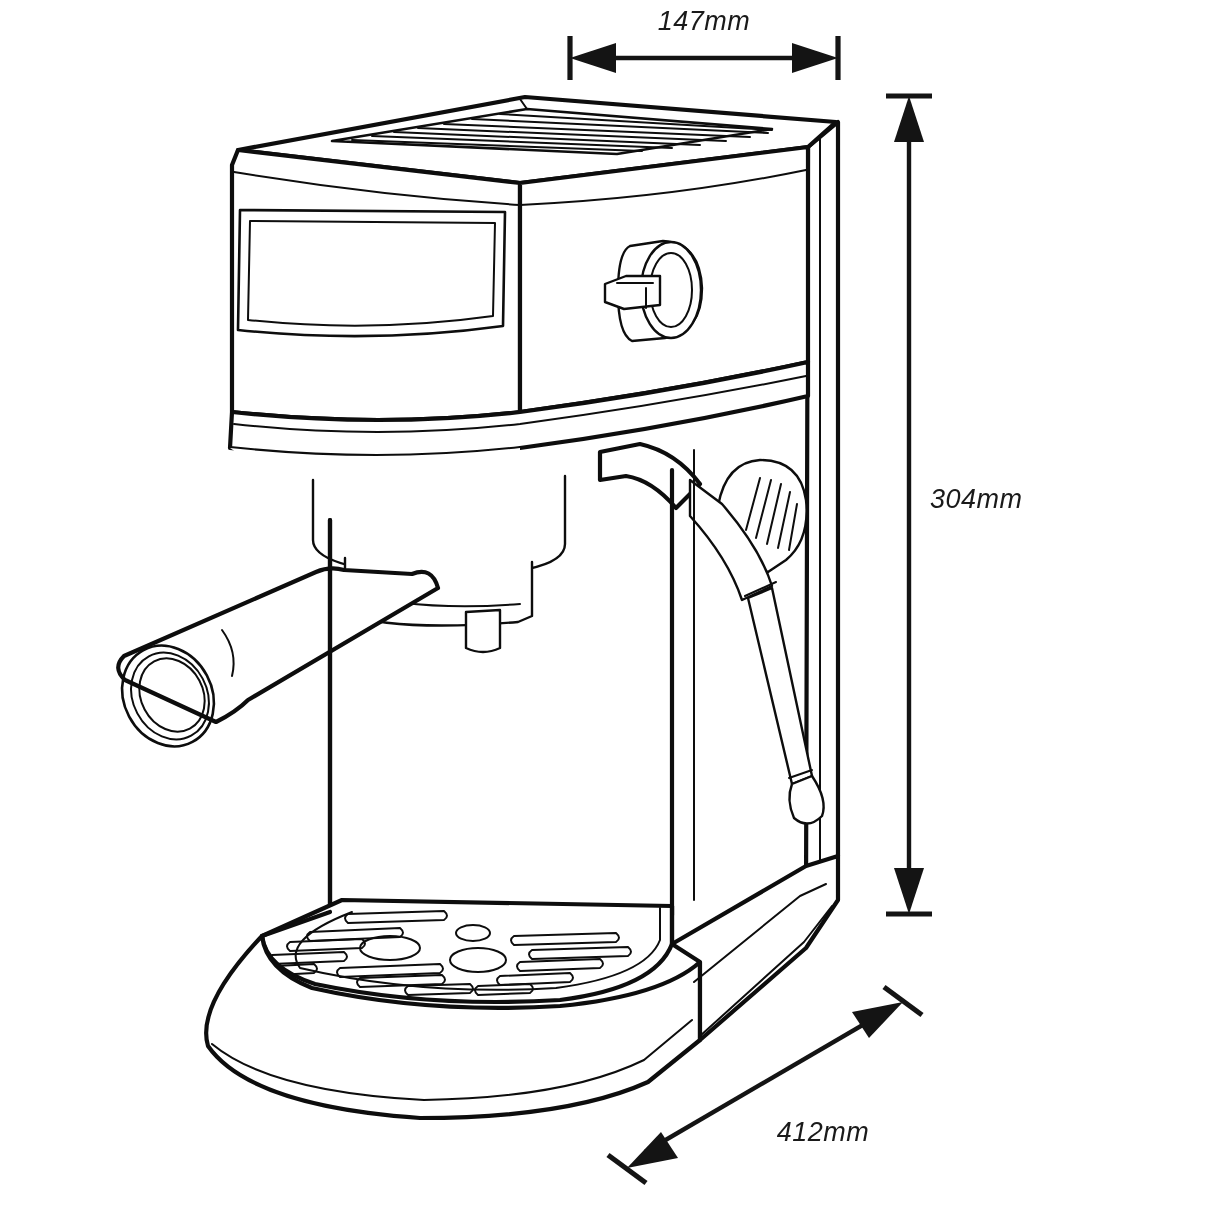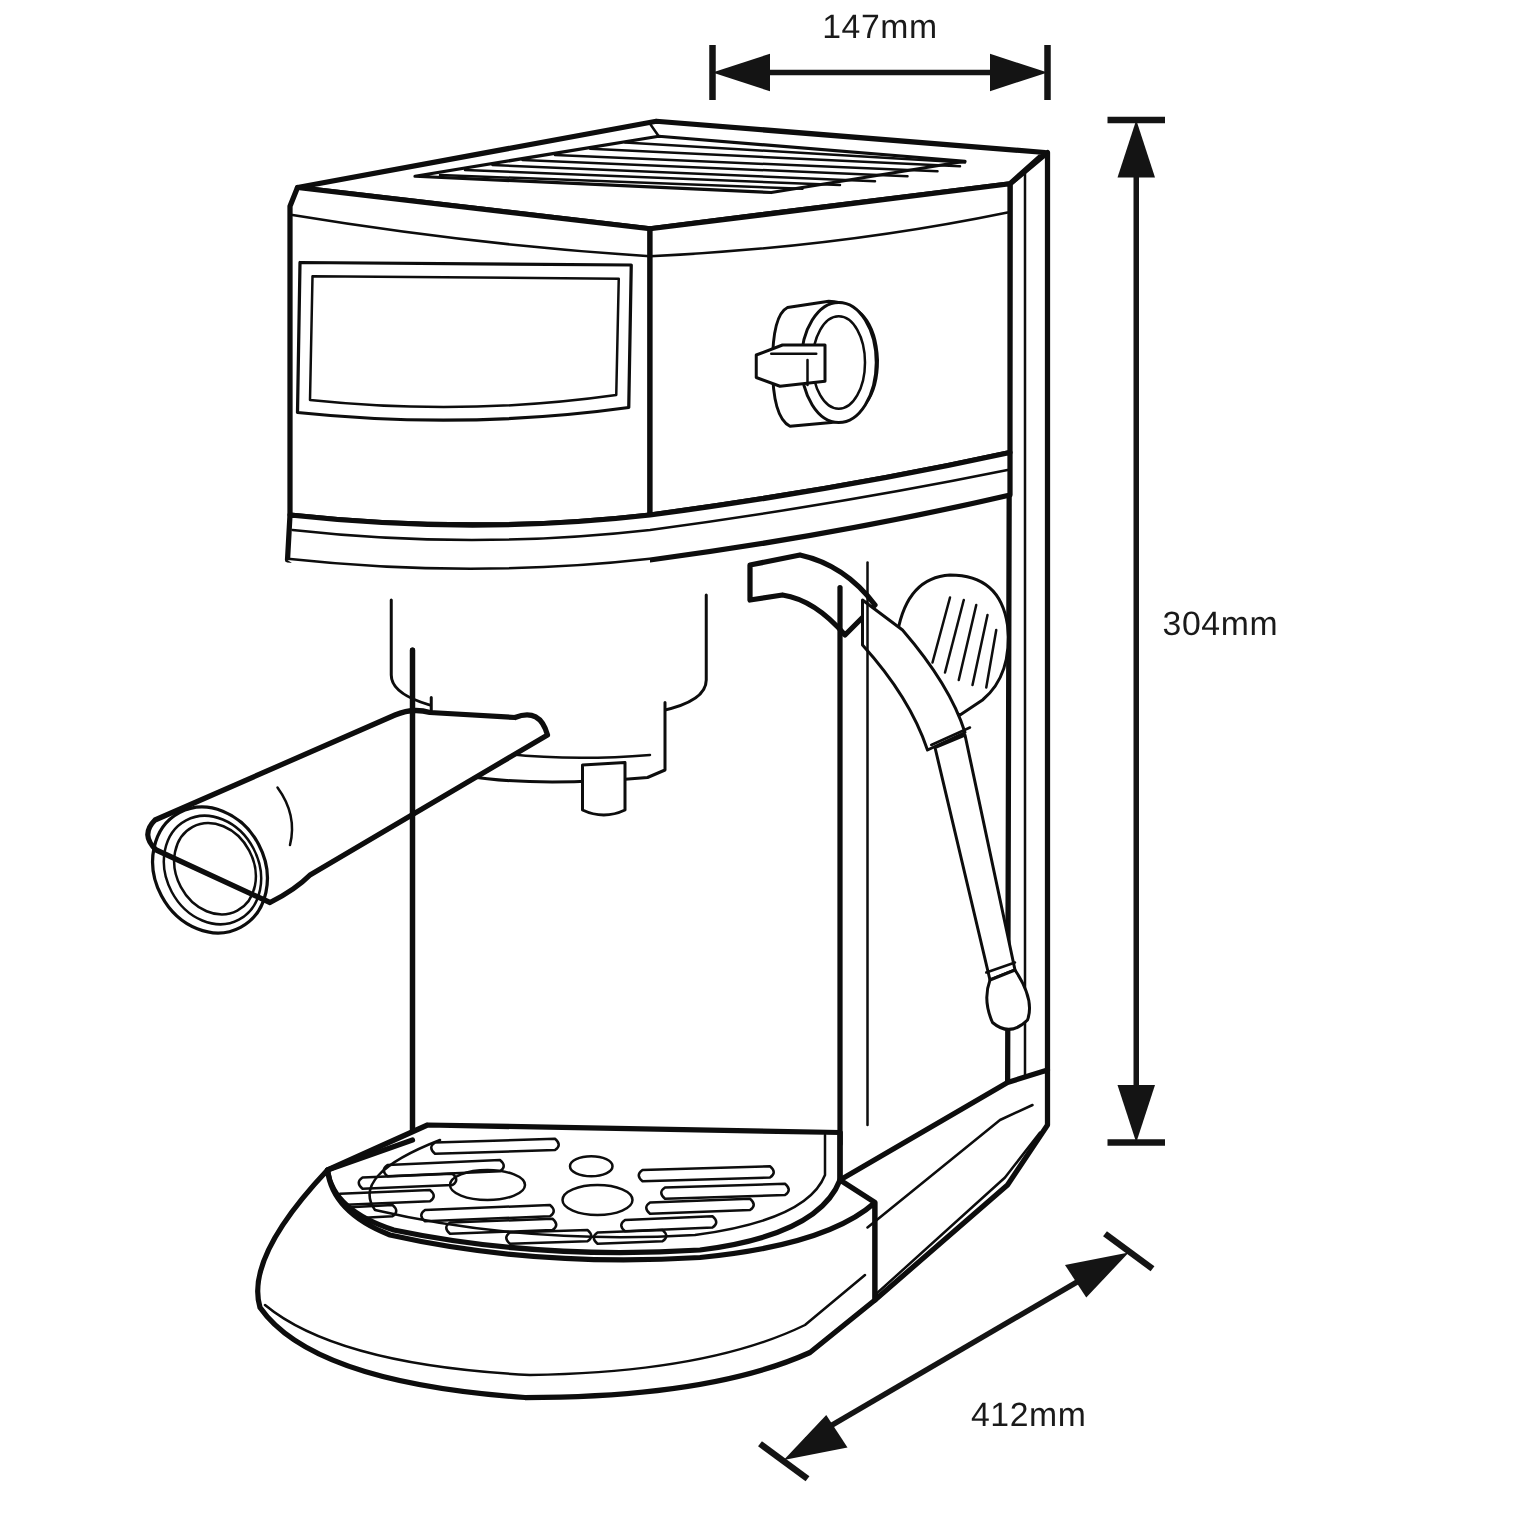--- a/index.html
+++ b/index.html
@@ -12,20 +12,21 @@
     width: 1214px;
     height: 1214px;
     font-family: "Liberation Sans", sans-serif;
     overflow: hidden;
   }
   #stage {
     position: relative;
     width: 1214px;
     height: 1214px;
     background: #ffffff;
+    font-style: italic;
   }
   #drawing {
     position: absolute;
     inset: 0;
     width: 1214px;
     height: 1214px;
     display: block;
   }
   .dim-label {
     font-family: "Liberation Sans", sans-serif;

